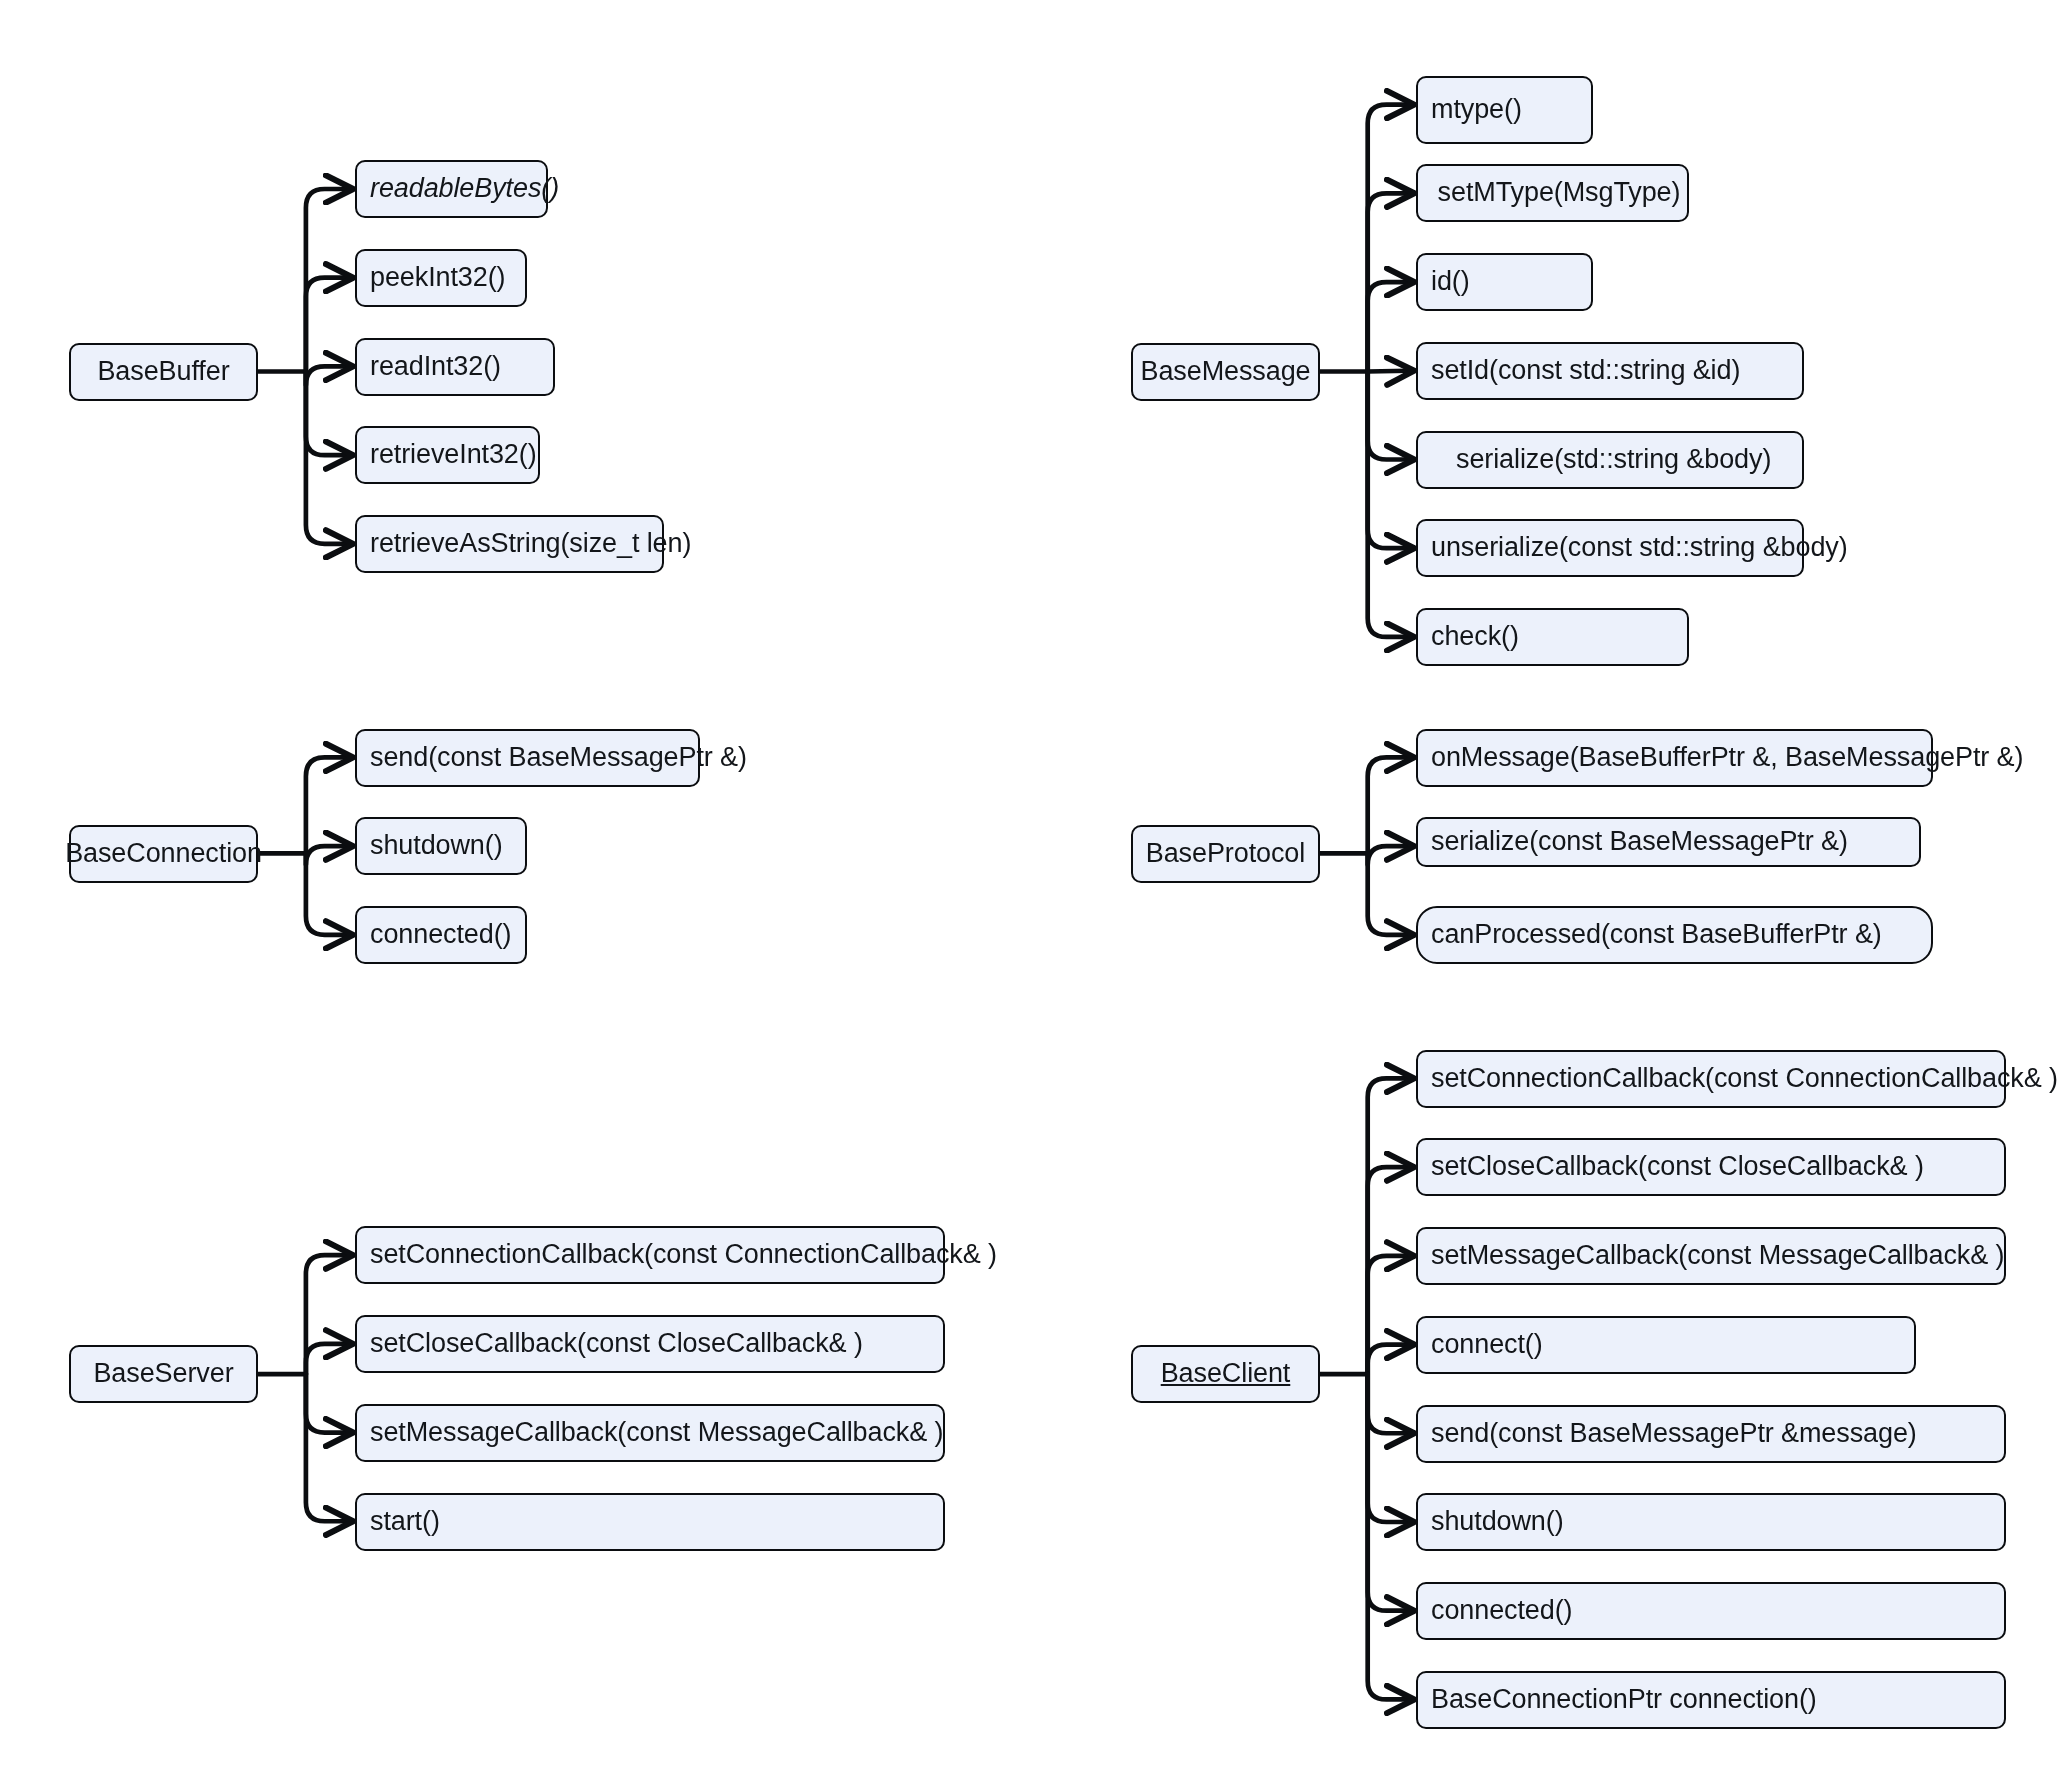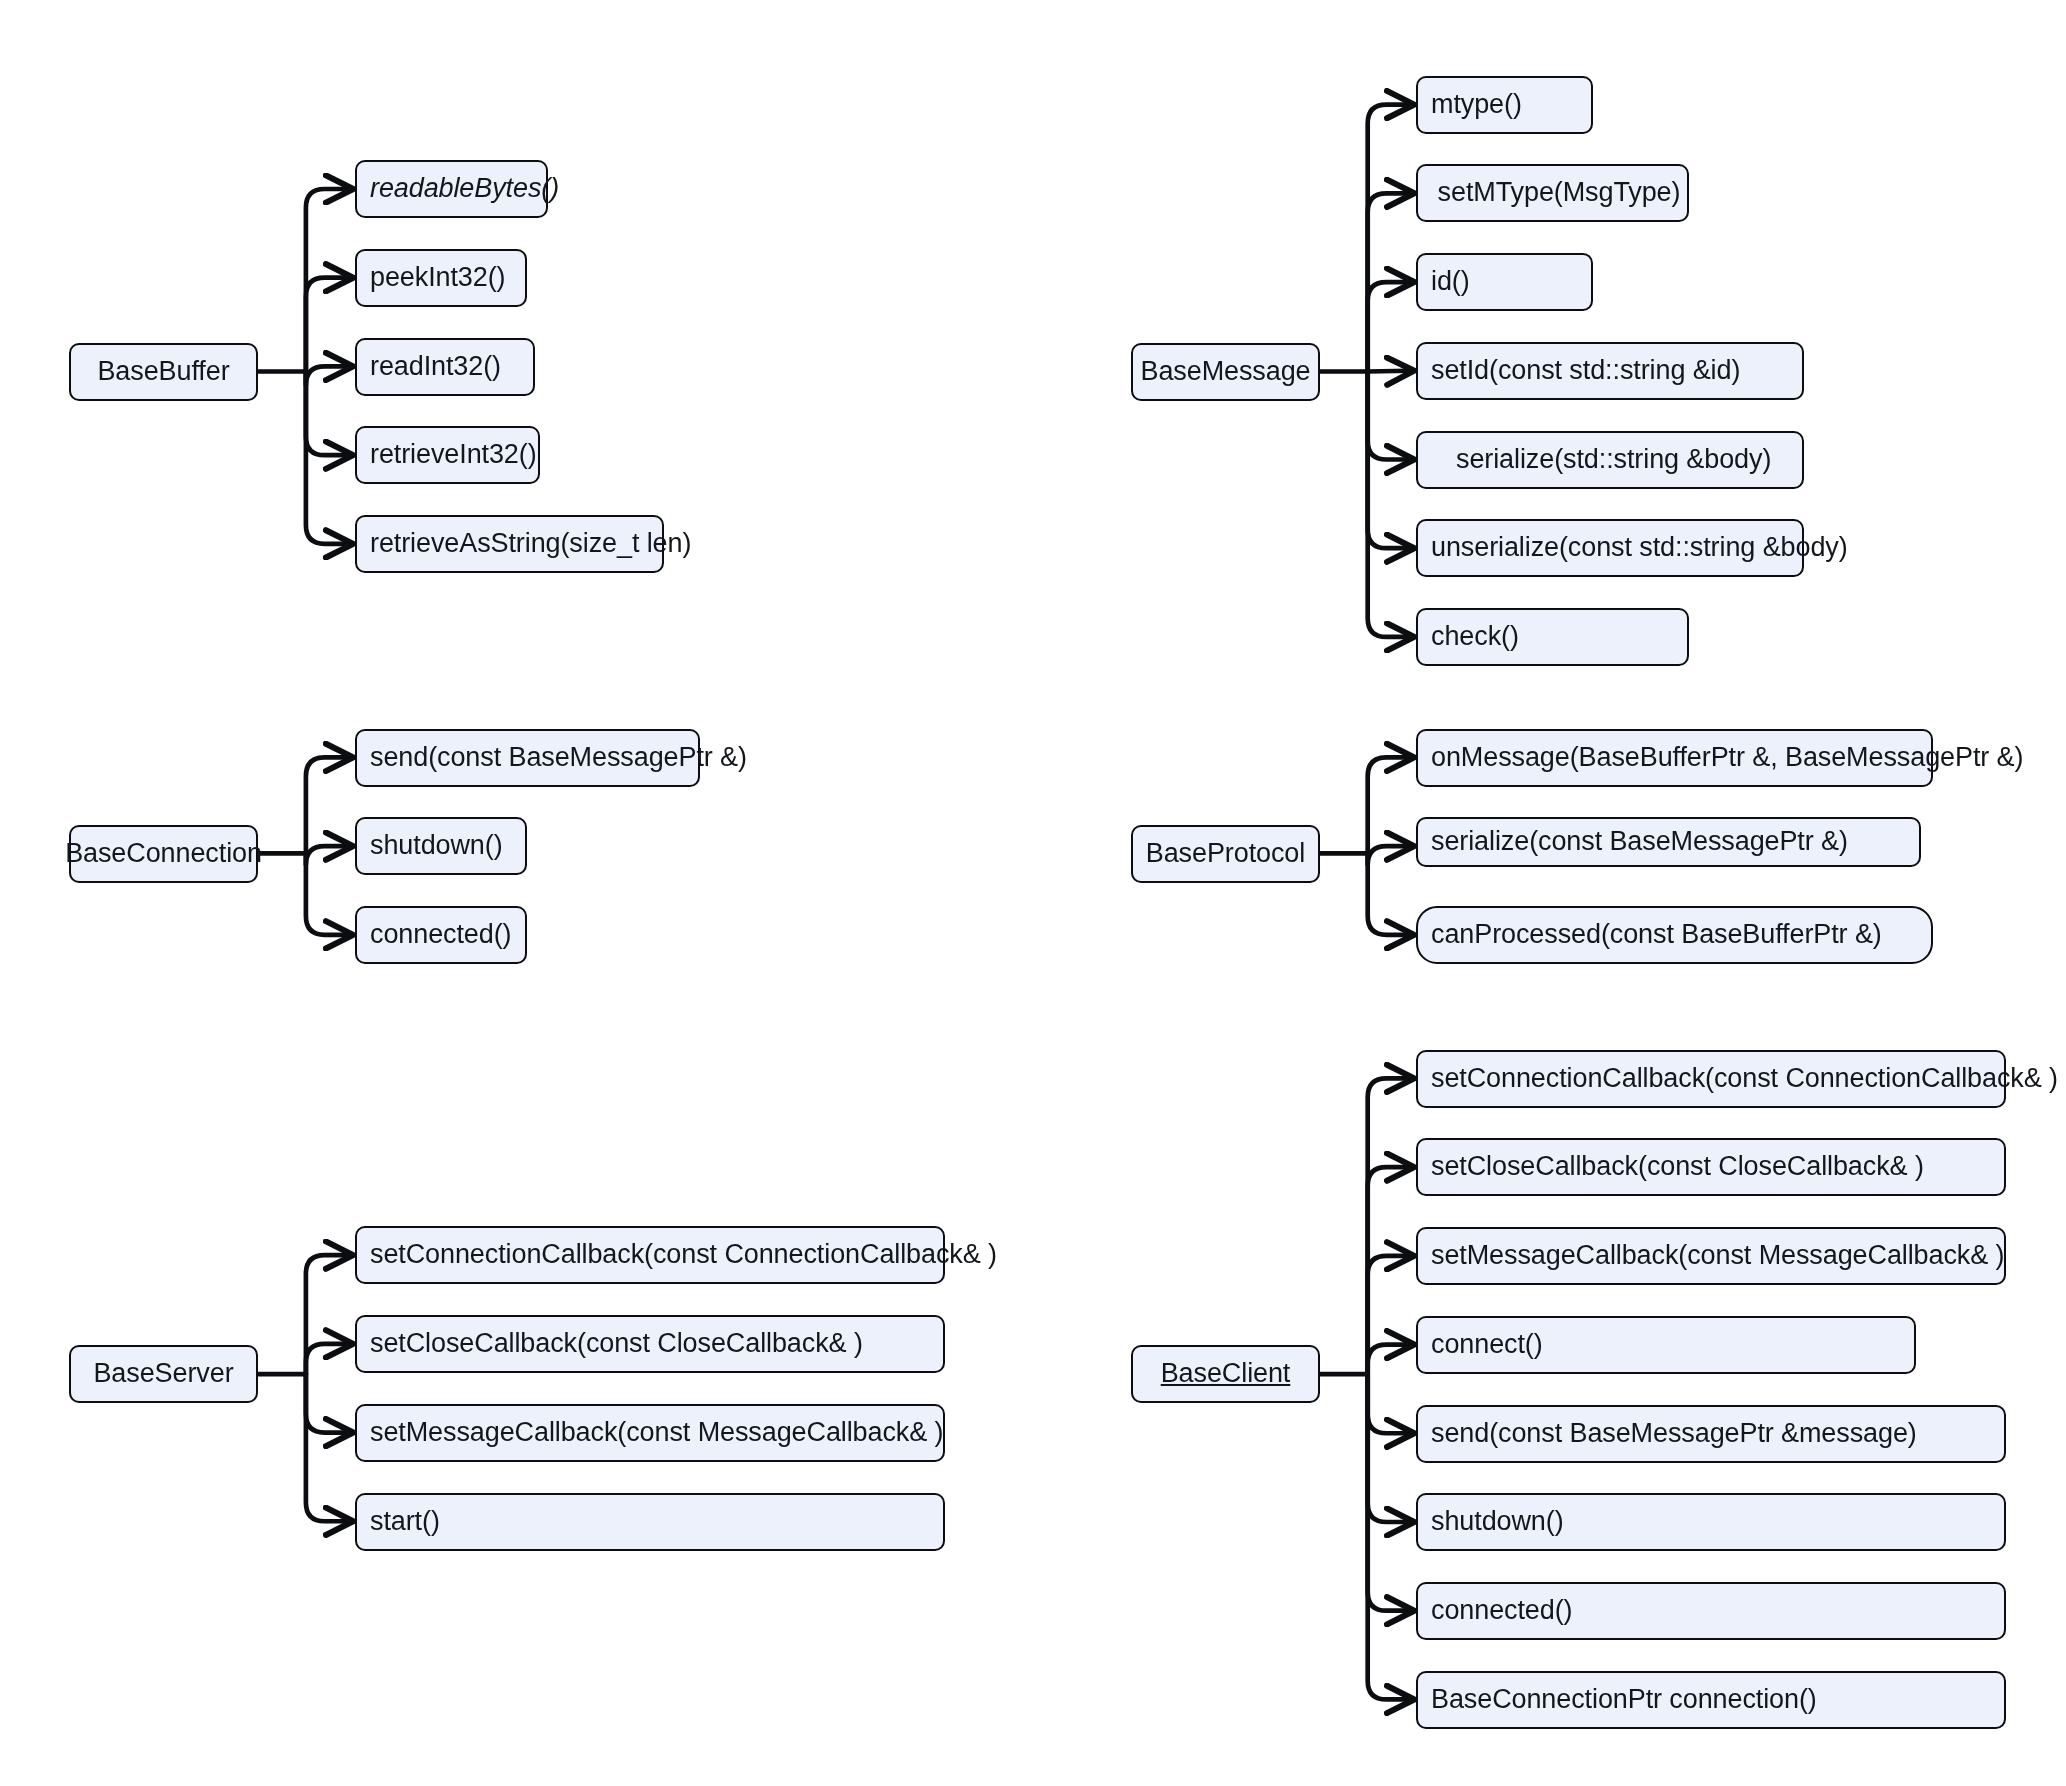--- a/index.html
+++ b/index.html
@@ -82,33 +82,33 @@
   <div id="nodes">
       <div class="node root" style="left: 69px; top: 343px; width: 189px; height: 58px;">
         <span class="lbl">BaseBuffer</span>
       </div>
       <div class="node leaf" style="left: 355px; top: 160px; width: 193px; height: 58px; font-style: italic;">
         <span class="lbl">readableBytes()</span>
       </div>
       <div class="node leaf" style="left: 355px; top: 249px; width: 172px; height: 58px;">
         <span class="lbl">peekInt32()</span>
       </div>
-      <div class="node leaf" style="left: 355px; top: 338px; width: 180px; height: 58px; text-align: center;">
+      <div class="node leaf" style="left: 355px; top: 338px; width: 200px; height: 58px; text-align: center;">
         <span class="lbl">readInt32()</span>
       </div>
       <div class="node leaf" style="left: 355px; top: 426px; width: 185px; height: 58px;">
         <span class="lbl">retrieveInt32()</span>
       </div>
       <div class="node leaf" style="left: 355px; top: 515px; width: 309px; height: 58px;">
         <span class="lbl">retrieveAsString(size_t len)</span>
       </div>
       <div class="node root" style="left: 1131px; top: 343px; width: 189px; height: 58px;">
         <span class="lbl">BaseMessage</span>
       </div>
-      <div class="node leaf" style="left: 1416px; top: 76px; width: 177px; height: 58px;">
+      <div class="node leaf" style="left: 1416px; top: 76px; width: 177px; height: 68px;">
         <span class="lbl">mtype()</span>
       </div>
       <div class="node leaf" style="left: 1416px; top: 164px; width: 273px; height: 58px; justify-content: center;">
         <span class="lbl">setMType(MsgType)</span>
       </div>
       <div class="node leaf" style="left: 1416px; top: 253px; width: 177px; height: 58px;">
         <span class="lbl">id()</span>
       </div>
       <div class="node leaf" style="left: 1416px; top: 342px; width: 388px; height: 58px;">
         <span class="lbl">setId(const std::string &amp;id)</span>

